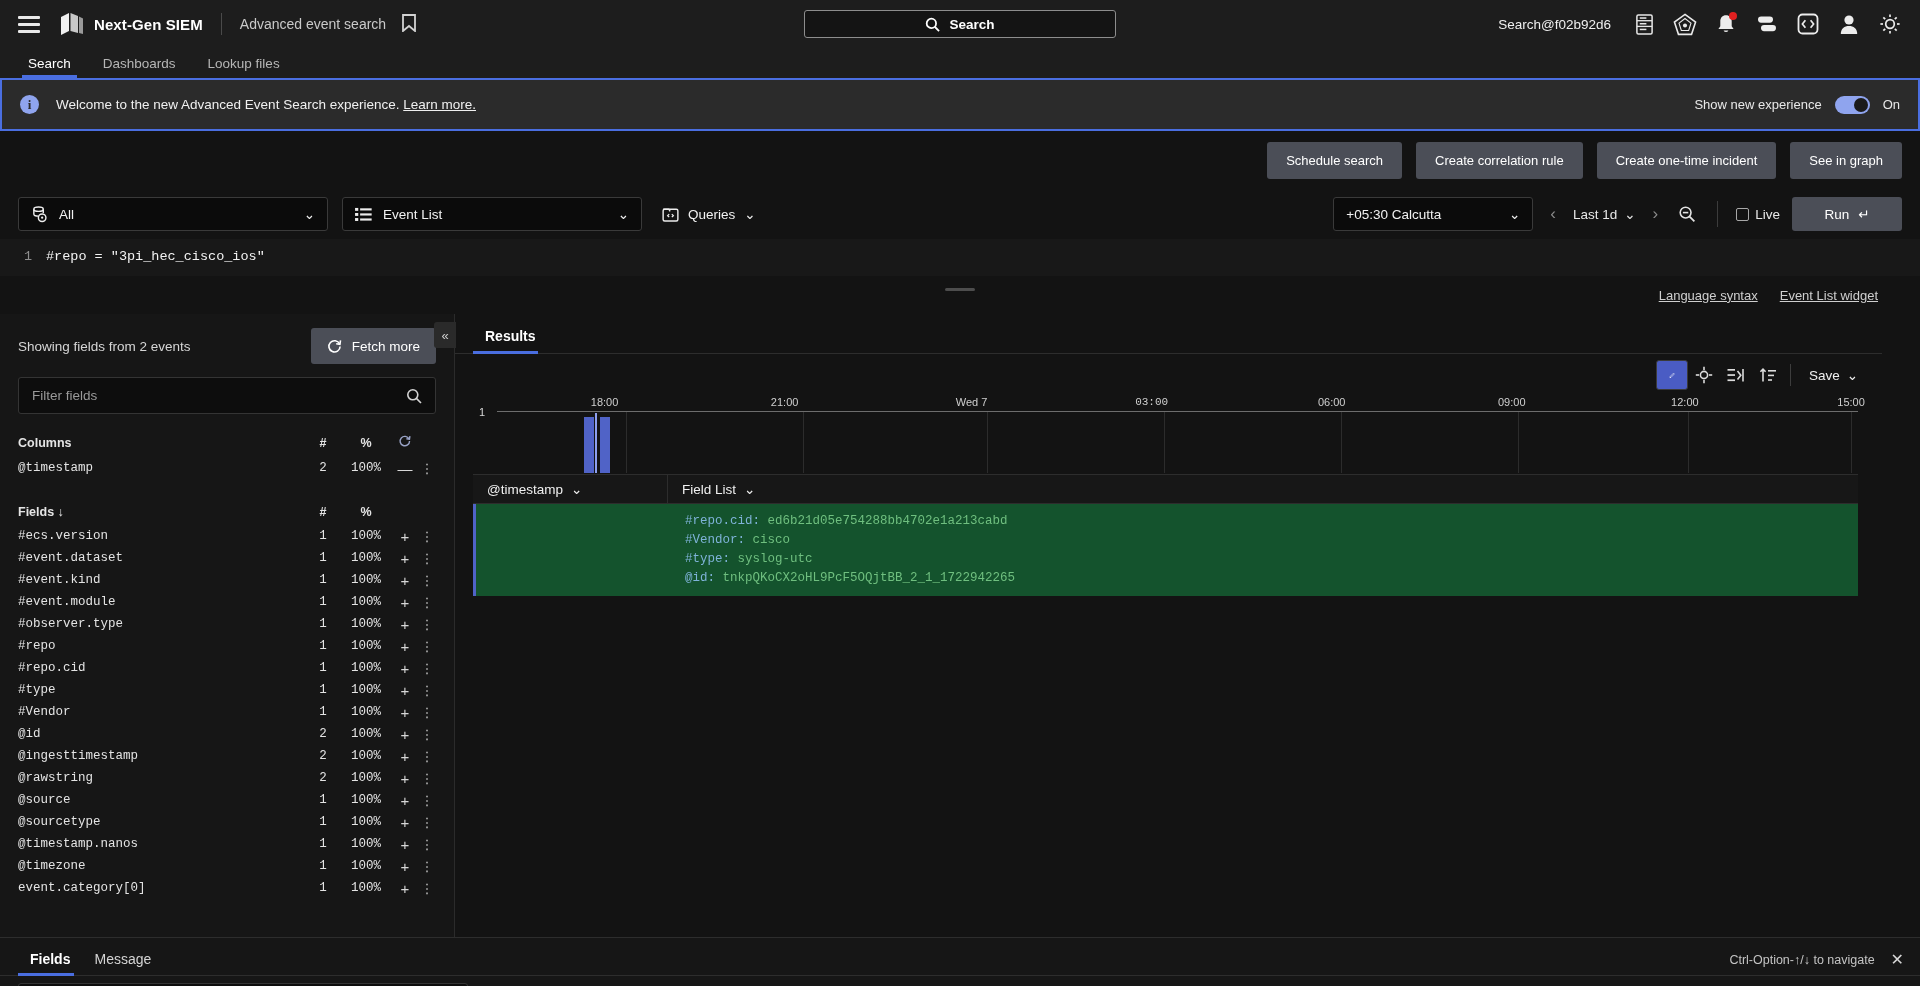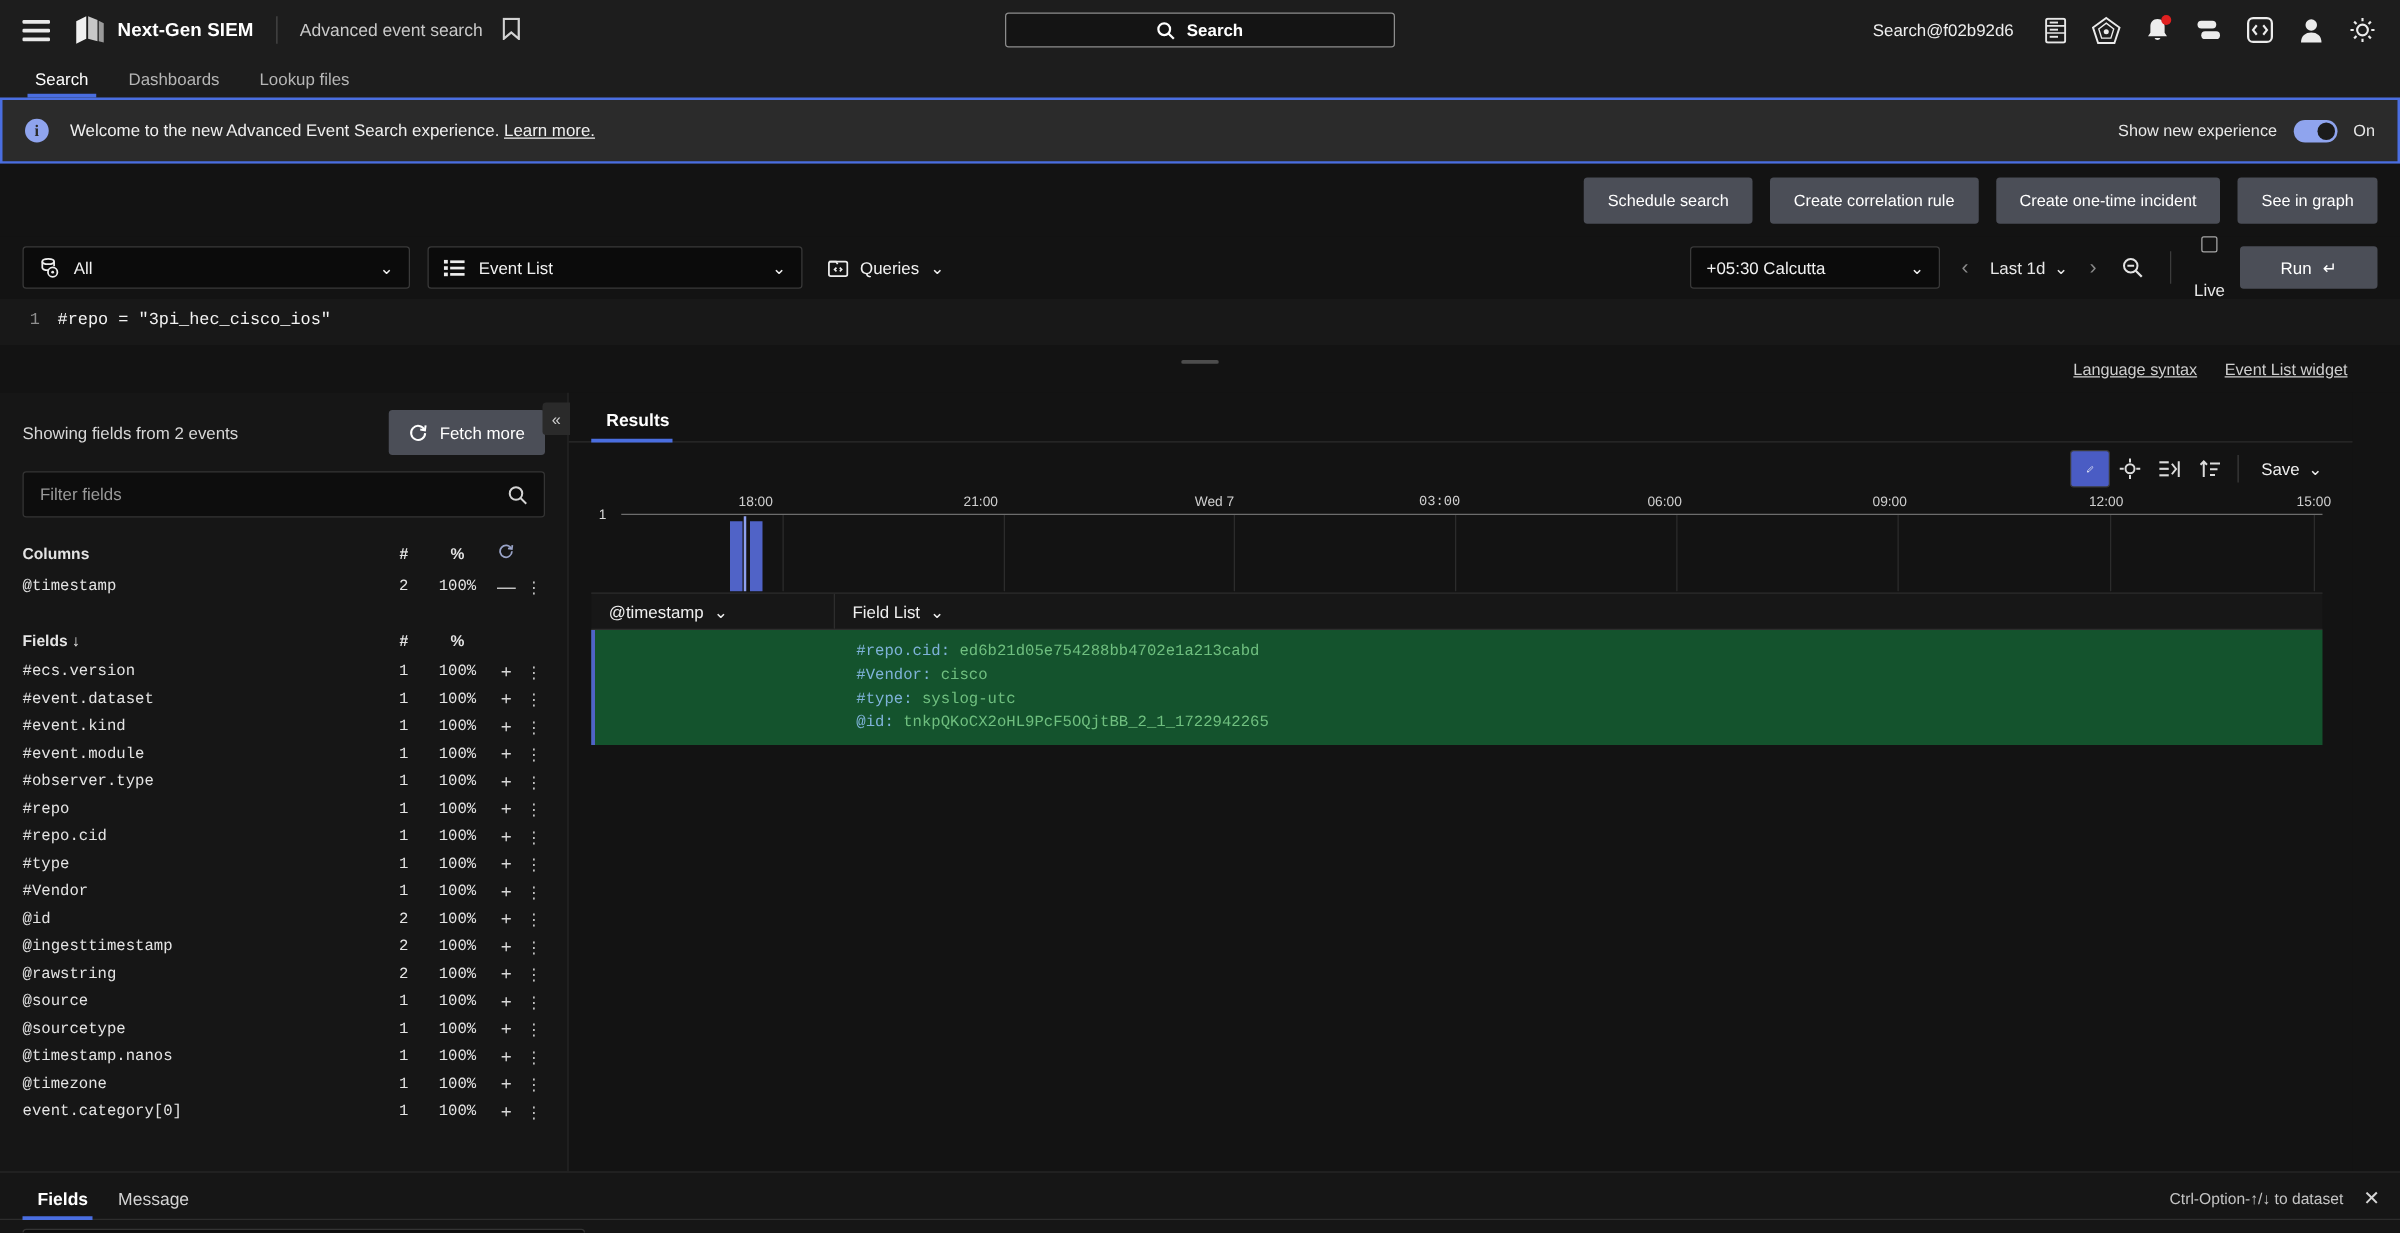--- a/index.html
+++ b/index.html
@@ -72,21 +72,21 @@
     display:flex; align-items:center; padding:0 12px; gap:11px; cursor:pointer; font-size:13.5px; color:#f2f2f2; }
   .sel .cv { margin-left:auto; }
   #sel-all { width:310px; }
   #sel-eventlist { width:300px; }
   .plainsel { display:flex; align-items:center; gap:9px; cursor:pointer; font-size:13.5px; color:#f2f2f2; padding:0 6px; }
   .tbright { margin-left:auto; display:flex; align-items:center; gap:12px; }
   #sel-tz { width:200px; }
   .navarrow { color:#8a8a8a; font-size:17px; cursor:pointer; padding:0 5px; user-select:none; }
   .rangeSel { display:flex; align-items:center; gap:7px; cursor:pointer; font-size:13.5px; }
   .tbsep { width:1px; height:26px; background:#3c3c3c; margin:0 6px; }
-  .livebox { display:flex; align-items:center; gap:23px; cursor:pointer; font-size:13.5px;flex-direction:column; }
+  .livebox { display:flex; align-items:center; gap:6px; cursor:pointer; font-size:13.5px; }
   .cbox { width:13px; height:13px; border:1.5px solid #a8a8a8; border-radius:2px; }
   #runbtn { width:110px; height:34px; background:#4b4e57; border:none; border-radius:3px; color:#fff;
     font-size:13.5px; display:flex; align-items:center; justify-content:center; gap:9px; cursor:pointer; }
 
   
   #queryeditor { background:#181818; padding:10px 0 12px; }
   .qline { display:flex; font-family:"Liberation Mono",monospace; font-size:13.5px; padding-left:10px; }
   .lineno { width:22px; text-align:right; color:#8e8e8e; margin-right:14px; }
   .qtext { color:#f3f3f3; }
   #editorfoot { height:38px; background:#131313; display:flex; align-items:center; position:relative; }
@@ -677,21 +677,21 @@
     </span>
 
   </div>
 </div>
 
 <div id="detail">
   <div id="dtabs">
     <div class="dtab active">Fields</div>
     <div class="dtab">Message</div>
     <div class="dright">
-      <span class="dhint">Ctrl-Option-↑/↓ to dataset</span>
+      <span class="dhint">Ctrl-Option-↑/↓ to navigate</span>
       <span class="xbtn">✕</span>
     </div>
   </div>
 
   <div id="dfilterrow">
     <div id="dfilter">
       
     </div>
 
   </div>

